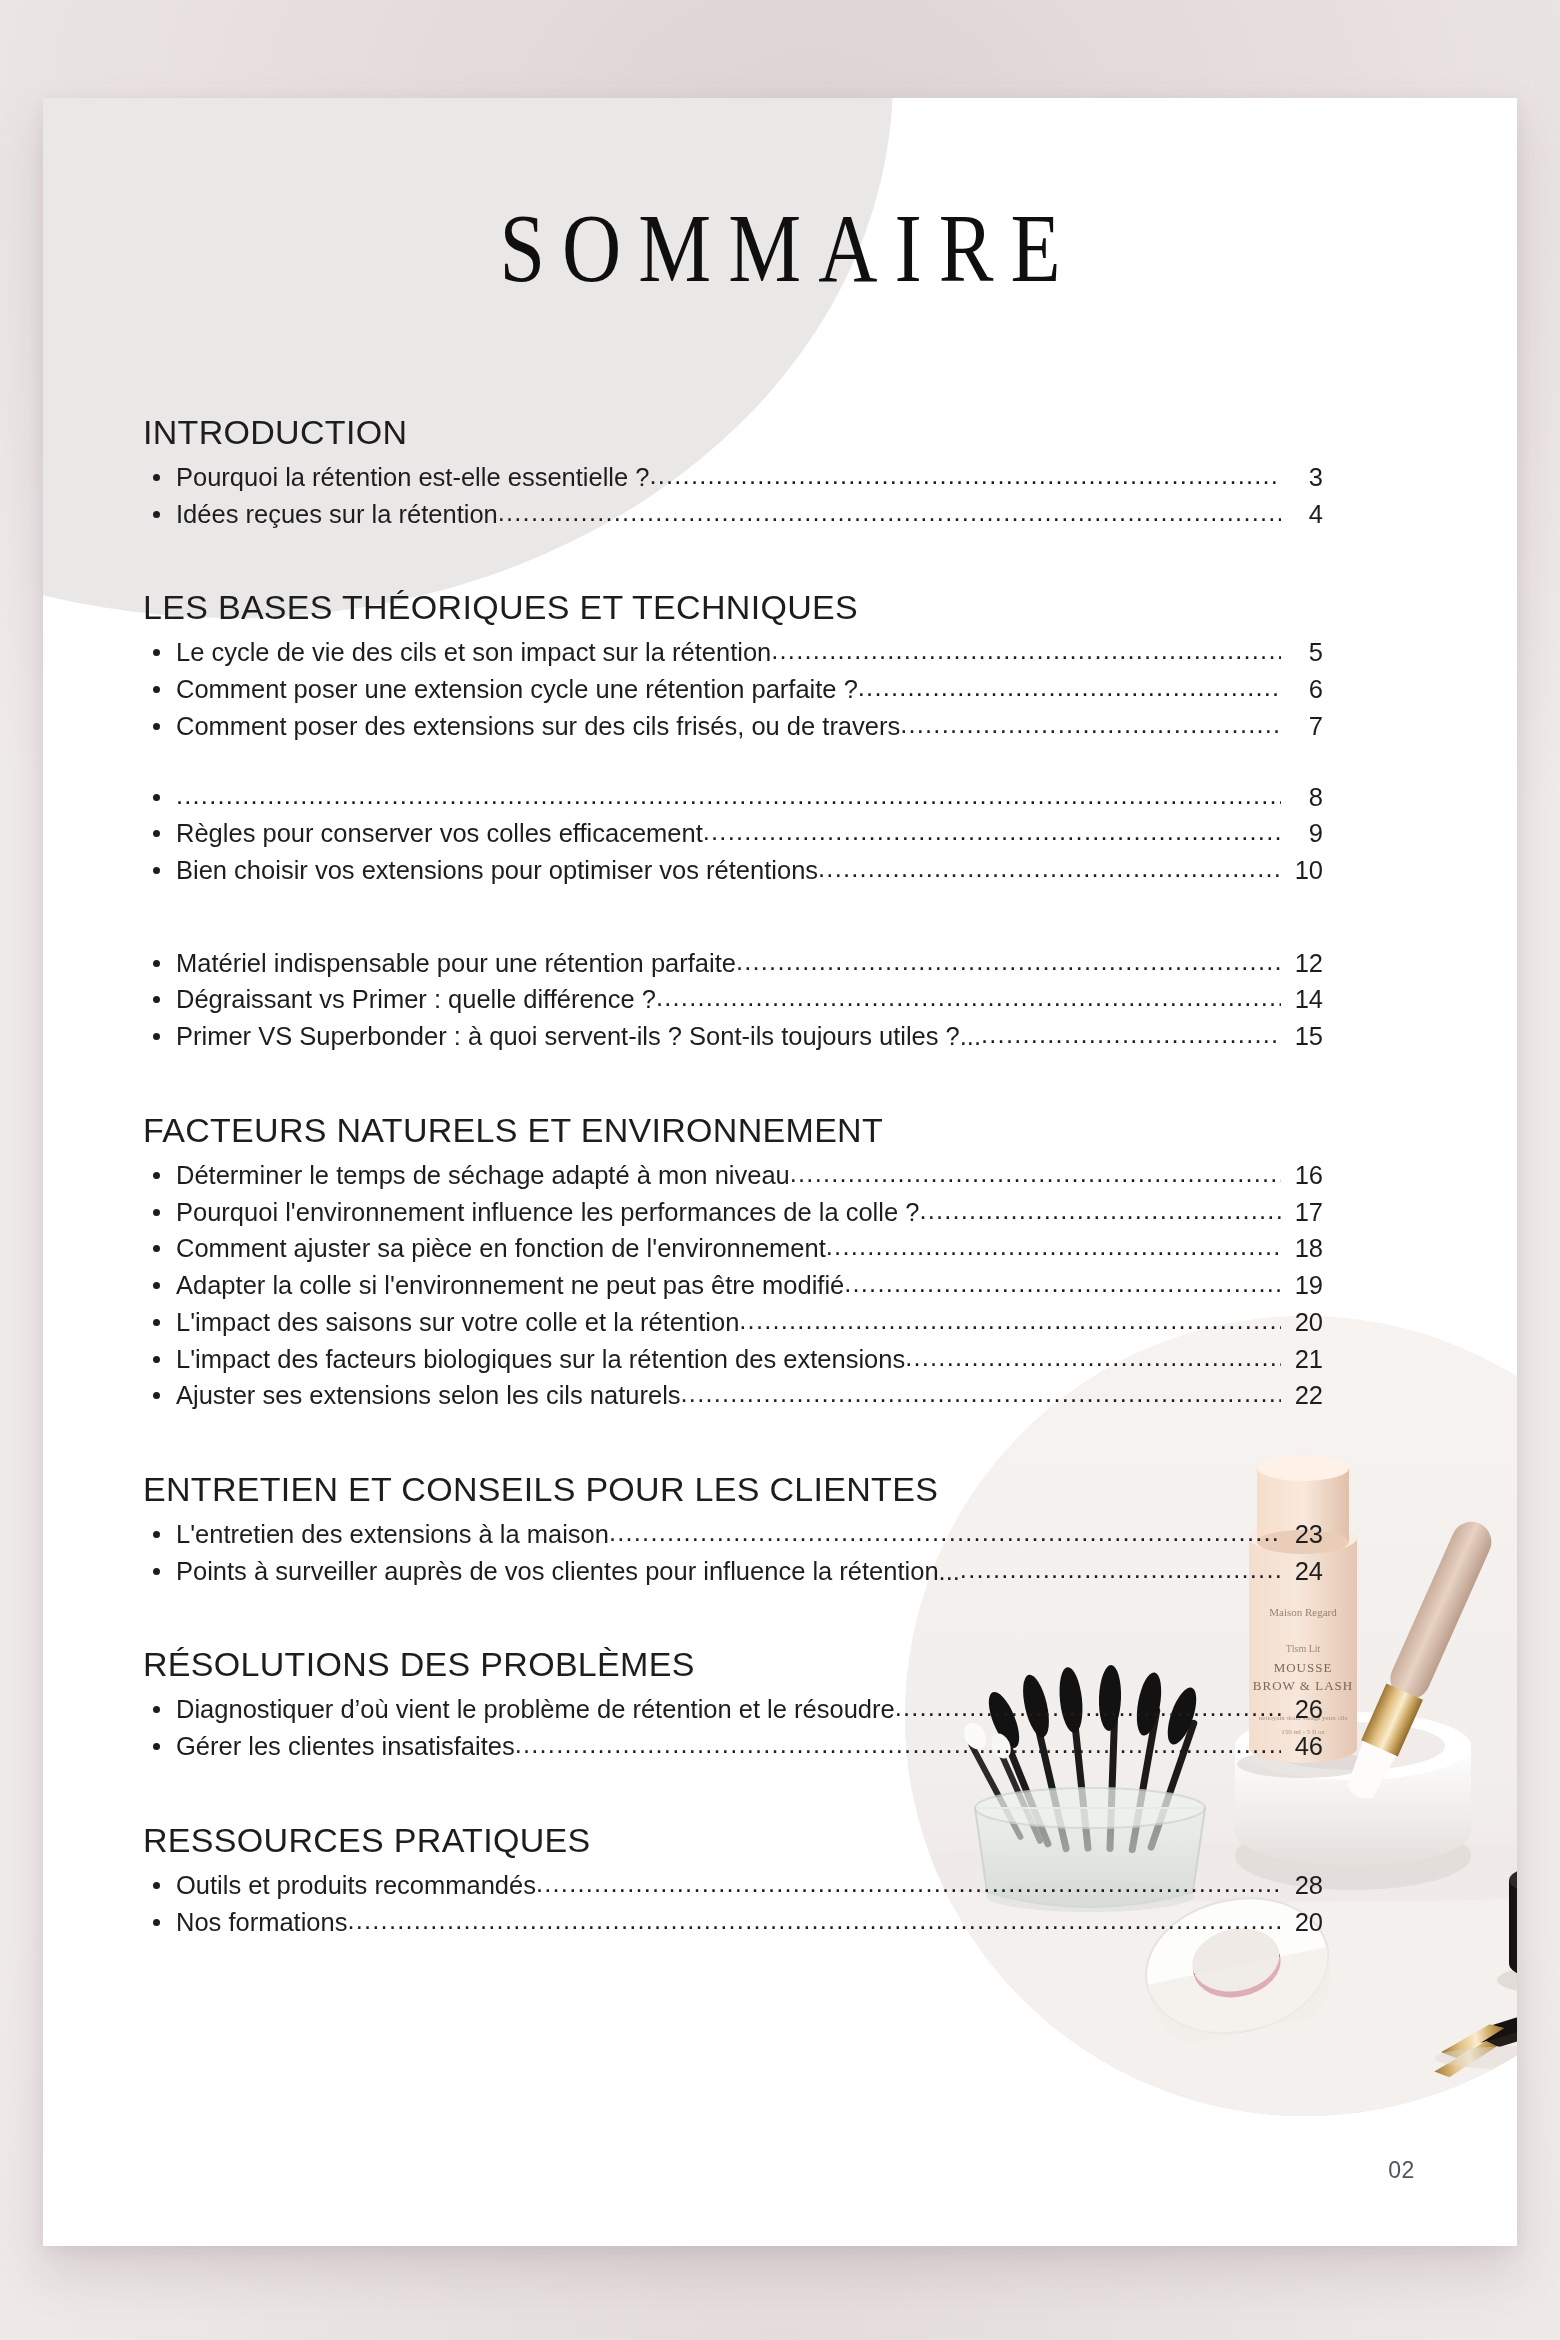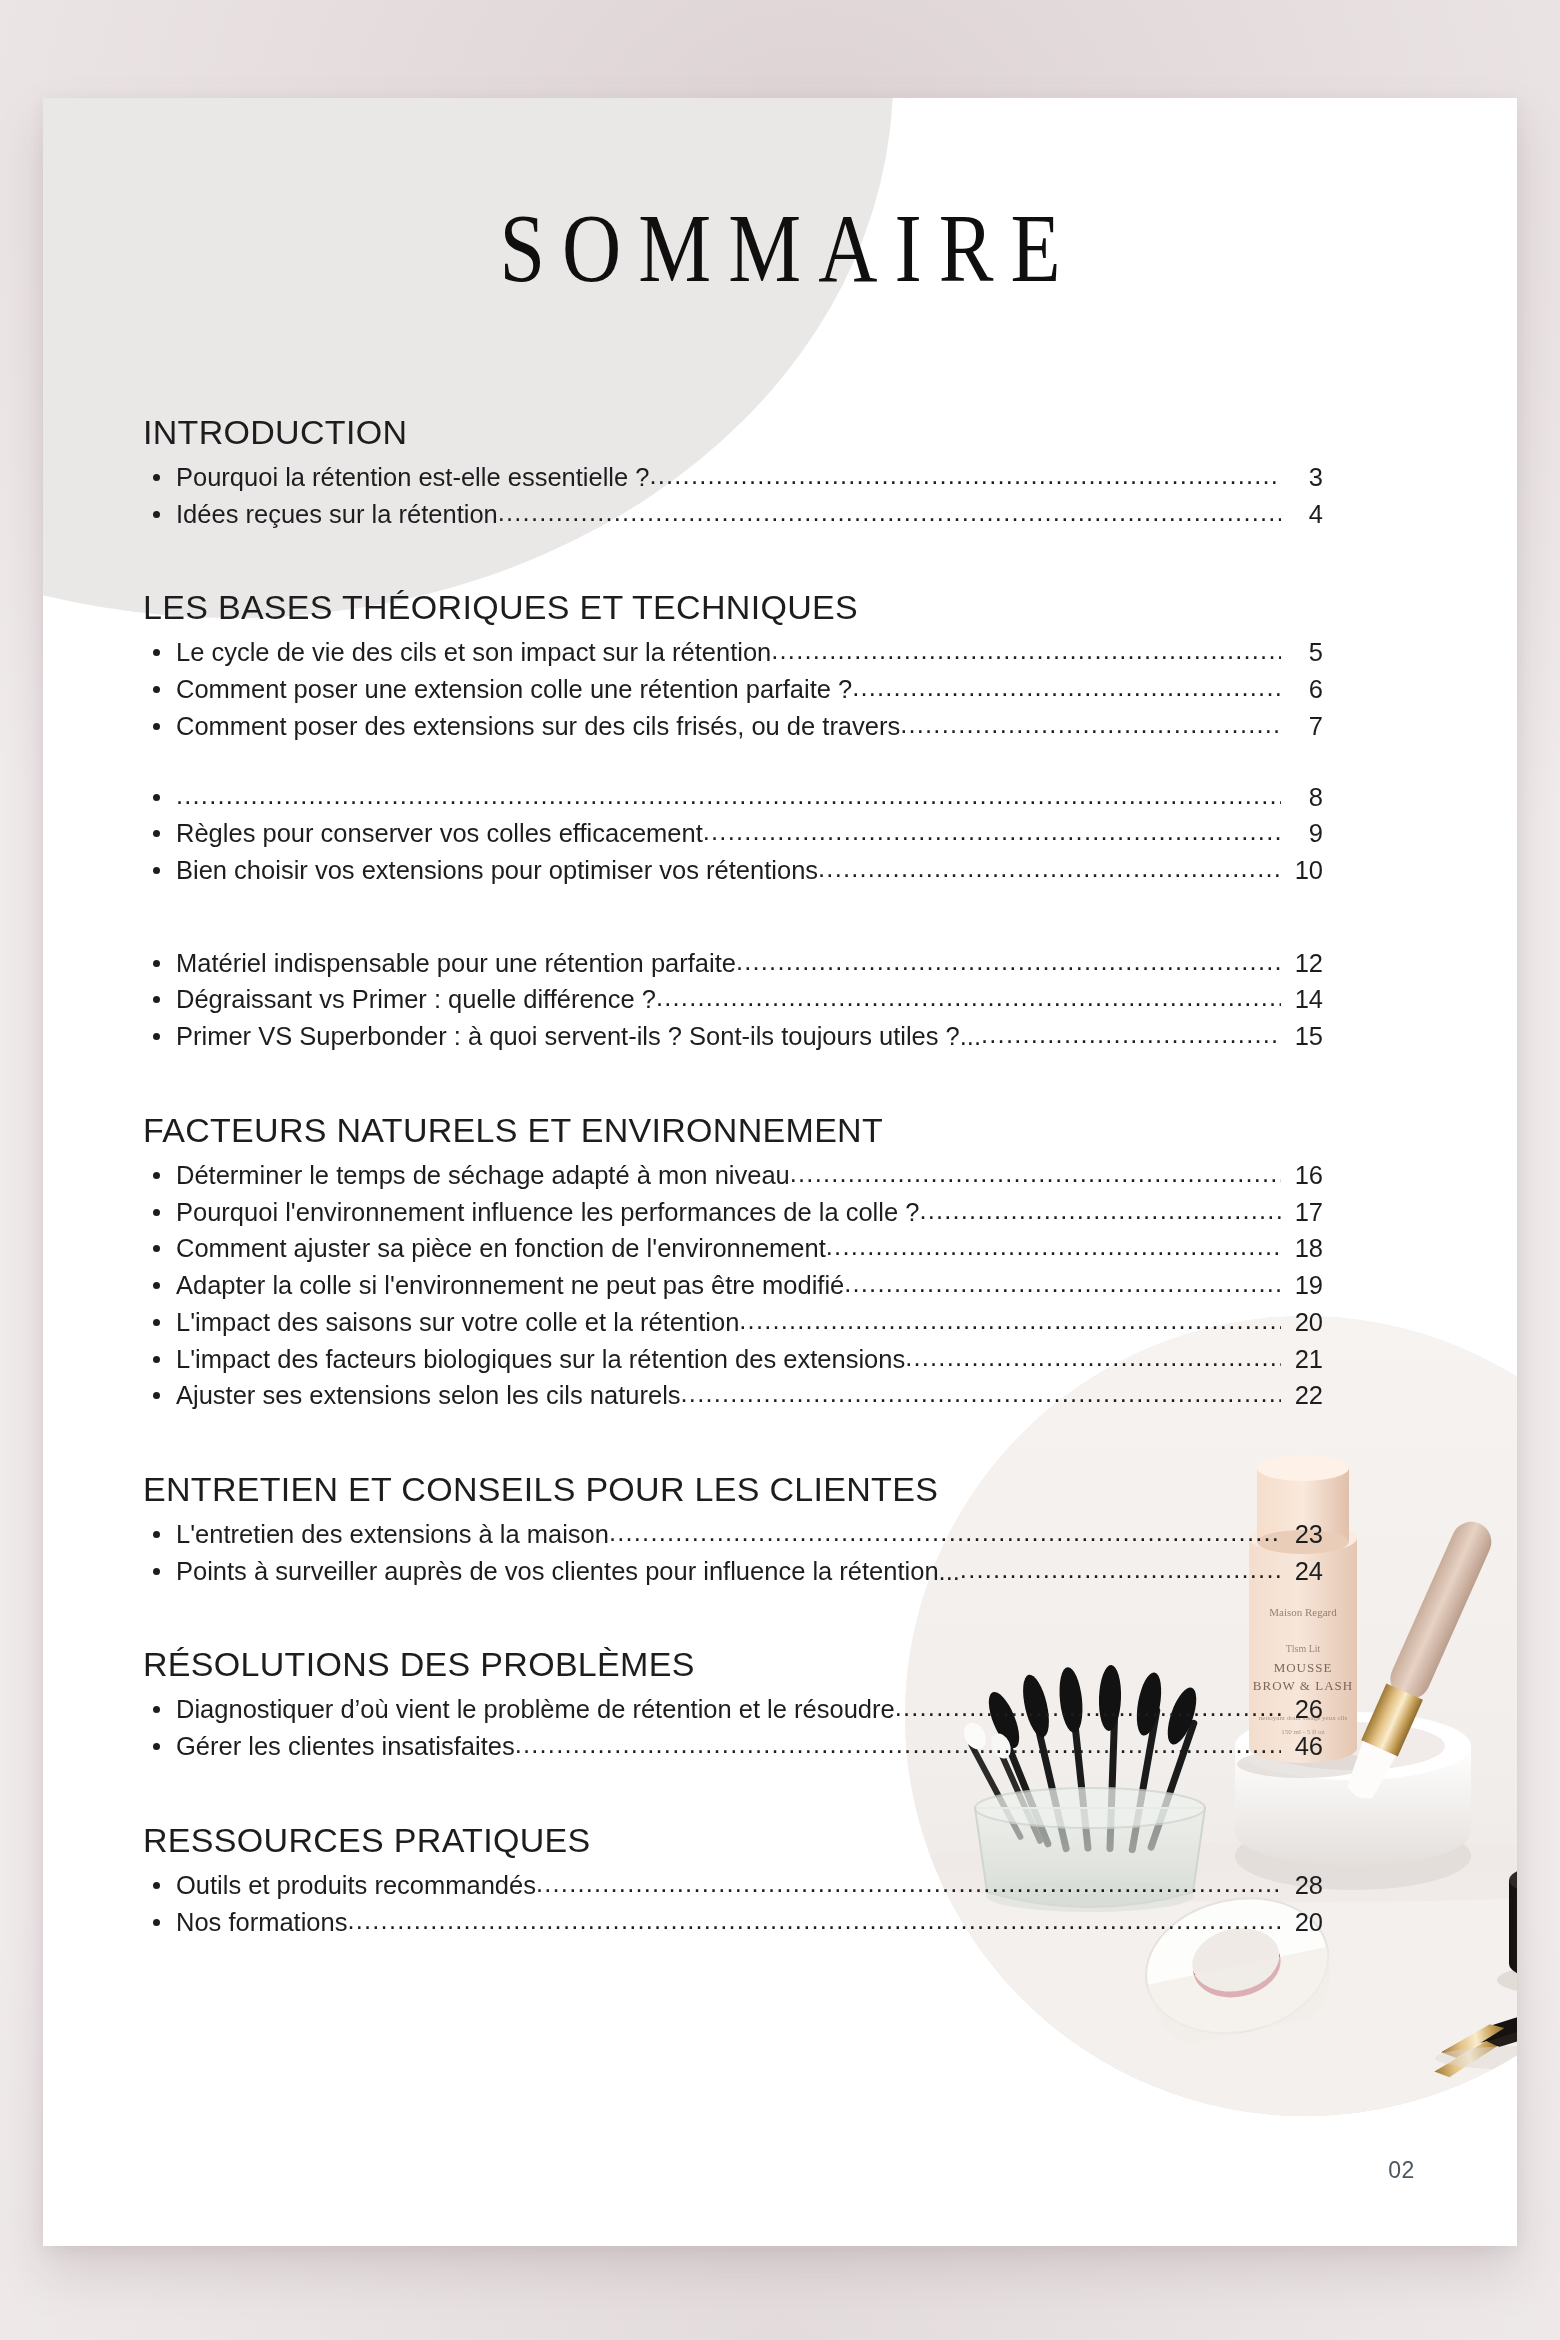--- a/index.html
+++ b/index.html
@@ -338,21 +338,21 @@
           <div class="section-title">LES BASES THÉORIQUES ET TECHNIQUES</div>
           <ul class="items">
             <li class="item">
               <span class="dot"></span>
               <span class="label">Le cycle de vie des cils et son impact sur la rétention</span>
               <span class="leader">............................................................................................................................................................................................................................</span>
               <span class="page">5</span>
             </li>
             <li class="item">
               <span class="dot"></span>
-              <span class="label">Comment poser une extension colle une rétention parfaite ?</span>
+              <span class="label">Comment poser une extension cycle une rétention parfaite ?</span>
               <span class="leader">............................................................................................................................................................................................................................</span>
               <span class="page">6</span>
             </li>
             <li class="item">
               <span class="dot"></span>
               <span class="label">Comment poser des extensions sur des cils frisés, ou de travers</span>
               <span class="leader">............................................................................................................................................................................................................................</span>
               <span class="page">7</span>
             </li>
           </ul>

